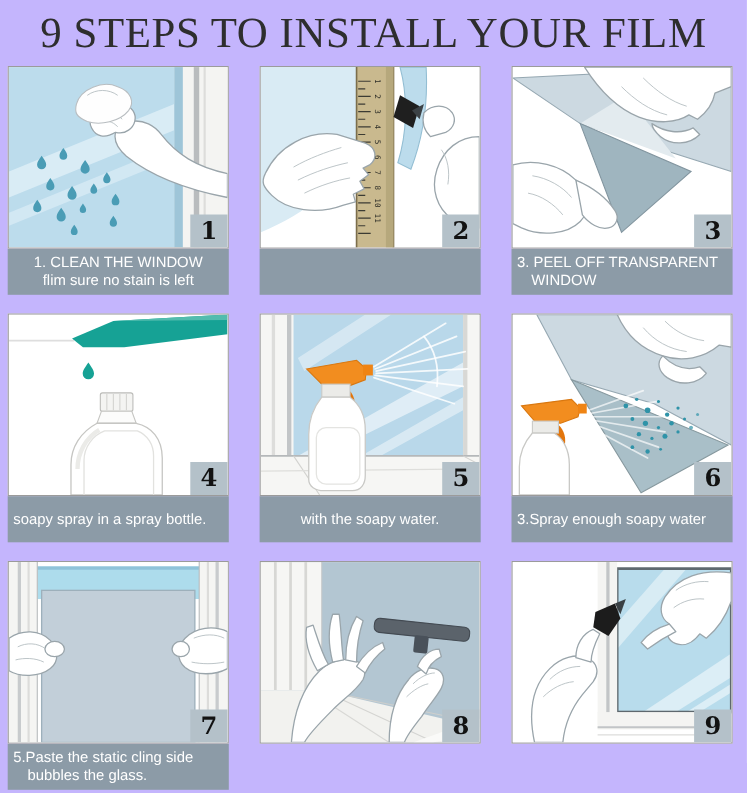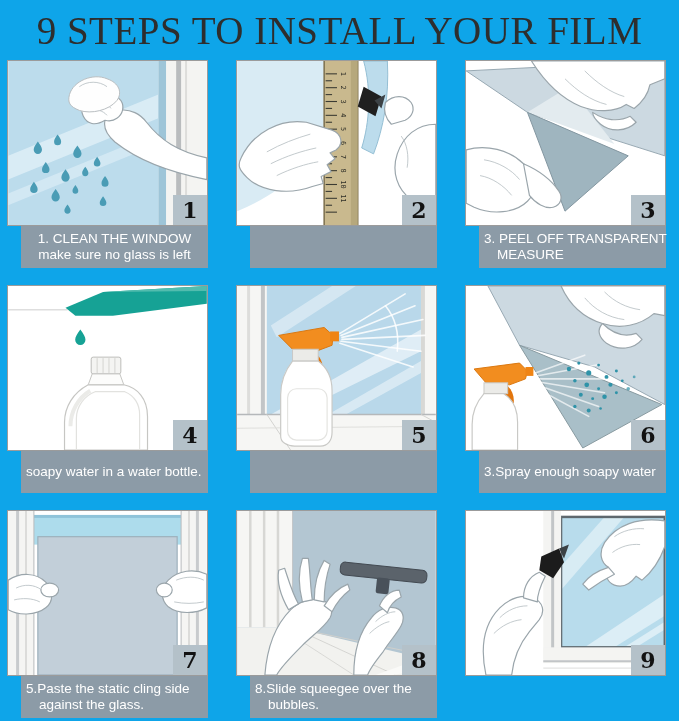--- a/index.html
+++ b/index.html
@@ -1,27 +1,27 @@
 <!DOCTYPE html>
 <html><head>
 <meta charset="utf-8">
 <style>
   html,body{margin:0;padding:0;background:#ffffff;}
-  .page{width:679px;height:721px;background:#0ea5e9;overflow:hidden;font-family:"Liberation Sans",sans-serif;}
+  .page{width:679px;height:721px;background:#c4b5fd;overflow:hidden;font-family:"Liberation Sans",sans-serif;}
   .title{margin:0;padding-top:5px;height:55px;text-align:center;font-family:"Liberation Serif",serif;
          font-weight:500;font-size:39px;letter-spacing:.5px;color:#2e2e2e;line-height:52px;}
   .grid{display:grid;grid-template-columns:repeat(3,201px);column-gap:28px;row-gap:17px;padding-left:7px;}
   .step{margin:0;width:201px;}
   .illus{position:relative;height:166px;border:1px solid #9b9b9b;background:#ffffff;overflow:hidden;box-sizing:border-box;}
   .illus svg{display:block;width:100%;height:100%;}
   .badge{position:absolute;right:0;bottom:0;width:34px;height:30px;background:#b4c1c9;
          display:flex;align-items:center;justify-content:center;}
   .badge span{font-family:"DejaVu Serif",serif;font-weight:700;font-size:22px;color:#121212;}
   .caption{height:42px;background:#8c9ba7;color:#ffffff;font-size:13.5px;line-height:16px;
-           display:flex;flex-direction:column;justify-content:center;padding:2px 5px;box-sizing:border-box;white-space:nowrap;margin-left:14px;}
+           display:flex;flex-direction:column;justify-content:center;padding:2px 5px;box-sizing:border-box;white-space:nowrap;}
   .cap-center{align-items:center;text-align:center;}
   .cap-left{align-items:flex-start;text-align:center;}
   .indent{padding-left:13px;}
   svg .hand{fill:#ffffff;stroke:#9aa5ab;stroke-width:1.2;stroke-linejoin:round;}
   svg .hline{fill:none;stroke:#b3bcc0;stroke-width:.8;}
   svg .mist{stroke:#ffffff;stroke-width:1.6;stroke-linecap:round;opacity:.85;}
 </style>
 </head>
 <body>
 
@@ -63,21 +63,21 @@
             <path d="M62,34 C66,20 86,12 100,18 C112,22 116,32 110,40 C102,50 84,54 72,50 C62,46 60,42 62,34 Z" fill="#fefefe" stroke="#b8bdc0" stroke-width="1"></path>
             <path class="hline" d="M72,26 C80,20 92,20 100,26"></path>
           </g>
         </svg>
         <div class="badge">
             <span>1</span>
           </div>
       </div>
       <figcaption class="caption cap-center">
         <div>1. CLEAN THE WINDOW</div>
-        <div>make sure no glass is left</div>
+        <div>flim sure no stain is left</div>
       </figcaption>
     </figure>
 
     <figure class="step">
       <div class="illus">
         <svg viewBox="0 0 201 166">
           <rect width="201" height="166" fill="#ffffff"></rect>
           <path d="M0,0 L116,0 C114,52 86,116 0,152 Z" fill="#d9ebf4"></path>
           <path d="M128,0 L152,0 C154,36 148,68 138,94 L126,88 C134,62 136,30 128,0 Z" fill="#bcdcec" stroke="#93bed3" stroke-width="1"></path>
           <g>
@@ -162,21 +162,21 @@
             <path class="hline" d="M18,100 C32,102 46,110 54,120"></path>
             <path class="hline" d="M14,116 C26,118 38,126 46,136"></path>
           </g>
         </svg>
         <div class="badge">
             <span>3</span>
           </div>
       </div>
       <figcaption class="caption cap-left">
         <div>3. PEEL OFF TRANSPARENT</div>
-        <div class="indent">MEASURE</div>
+        <div class="indent">WINDOW</div>
       </figcaption>
     </figure>
 
     <figure class="step">
       <div class="illus">
         <svg viewBox="0 0 201 166">
           <rect width="201" height="166" fill="#ffffff"></rect>
           <line x1="0" y1="24" x2="60" y2="24" stroke="#dedede" stroke-width="1.5"></line>
           <g>
             <polygon points="58,22 96,6 201,0 201,18 106,30 68,30" fill="#16a295"></polygon>
@@ -193,21 +193,21 @@
             <path d="M81,100 C66,108 57,122 57,138 L57,166 L141,166 L141,132 C141,114 131,103 117,100 Z" fill="#ffffff" stroke="#c6c6c3" stroke-width="1.2"></path>
             <path d="M69,166 L69,134 C69,122 77,111 88,107 L118,107 C128,111 133,120 133,130 L133,166" fill="none" stroke="#e2e2df" stroke-width="1.2"></path>
             <path d="M63,142 C63,127 71,113 83,106" stroke="#ebebe8" fill="none" stroke-width="4"></path>
           </g>
         </svg>
         <div class="badge">
             <span>4</span>
           </div>
       </div>
       <figcaption class="caption cap-left">
-        <div>soapy water in a water bottle.</div>
+        <div>soapy spray in a spray bottle.</div>
       </figcaption>
     </figure>
 
     <figure class="step">
       <div class="illus">
         <svg viewBox="0 0 201 166">
           <rect width="201" height="166" fill="#f6f6f4"></rect>
           <rect x="30" y="0" width="156" height="130" fill="#b9d8ea"></rect>
           <polygon points="34,130 186,44 186,66 56,130" fill="#ffffff" opacity=".55"></polygon>
           <polygon points="92,130 186,76 186,88 110,130" fill="#ffffff" opacity=".45"></polygon>
@@ -235,20 +235,21 @@
             <rect x="56" y="64" width="26" height="12" fill="#ebebe8" stroke="#c9c9c6"></rect>
             <path d="M56,76 C48,86 44,96 44,110 L44,152 C44,158 50,162 58,162 L84,162 C92,162 96,156 96,148 L96,106 C96,92 90,82 82,76 Z" fill="#ffffff" stroke="#c9c9c6" stroke-width="1.2"></path>
             <rect x="51" y="104" width="40" height="52" rx="9" fill="none" stroke="#e4e4e1" stroke-width="1.2"></rect>
           </g>
         </svg>
         <div class="badge">
             <span>5</span>
           </div>
       </div>
       <figcaption class="caption cap-center">
+        <div>with the soapy water.</div>
       </figcaption>
     </figure>
 
     <figure class="step">
       <div class="illus">
         <svg viewBox="0 0 201 166">
           <rect width="201" height="166" fill="#ffffff"></rect>
           <polygon points="22,0 201,0 201,120 130,82 54,60" fill="#ccd9e1" stroke="#96a8b2"></polygon>
           <polygon points="54,60 198,120 118,164" fill="#a9bfc8" stroke="#87999f"></polygon>
           <g opacity=".8">
@@ -331,21 +332,21 @@
             <path class="hline" d="M170,70 C180,66 190,66 198,70"></path>
             <path class="hline" d="M168,92 C178,94 188,94 198,92"></path>
           </g>
         </svg>
         <div class="badge">
             <span>7</span>
           </div>
       </div>
       <figcaption class="caption cap-left">
         <div>5.Paste the static cling side</div>
-        <div class="indent">against the glass.</div>
+        <div class="indent">bubbles the glass.</div>
       </figcaption>
     </figure>
 
     <figure class="step">
       <div class="illus">
         <svg viewBox="0 0 201 166">
           <rect width="201" height="166" fill="#b3c6d2"></rect>
           <rect x="0" y="0" width="56" height="118" fill="#f6f6f4"></rect>
           <rect x="12" y="0" width="2.5" height="118" fill="#d7d7d4"></rect>
           <rect x="26" y="0" width="2.5" height="118" fill="#d7d7d4"></rect>
@@ -371,24 +372,20 @@
             <path class="hand" d="M118,166 C118,142 124,122 136,108 C142,100 152,96 160,98 C168,100 170,108 166,116 C162,124 154,132 148,142 C140,152 134,160 132,166 Z"></path>
             <path class="hand" d="M144,96 C148,86 156,80 164,80 L166,87 C160,90 154,96 152,103 Z"></path>
             <path class="hline" d="M140,112 C146,106 154,102 160,102"></path>
             <path class="hline" d="M134,124 C140,118 148,113 154,112"></path>
           </g>
         </svg>
         <div class="badge">
             <span>8</span>
           </div>
       </div>
-      <figcaption class="caption cap-left">
-        <div>8.Slide squeegee over the</div>
-        <div class="indent">bubbles.</div>
-      </figcaption>
     </figure>
 
     <figure class="step">
       <div class="illus">
         <svg viewBox="0 0 201 166">
           <rect width="201" height="166" fill="#ffffff"></rect>
           <rect x="96" y="6" width="105" height="132" fill="#b8dcec"></rect>
           <polygon points="120,138 201,84 201,106 150,138" fill="#ffffff" opacity=".5"></polygon>
           <polygon points="96,56 140,6 160,6 96,80" fill="#ffffff" opacity=".45"></polygon>
           <polygon points="160,138 201,112 201,120 172,138" fill="#ffffff" opacity=".5"></polygon>

